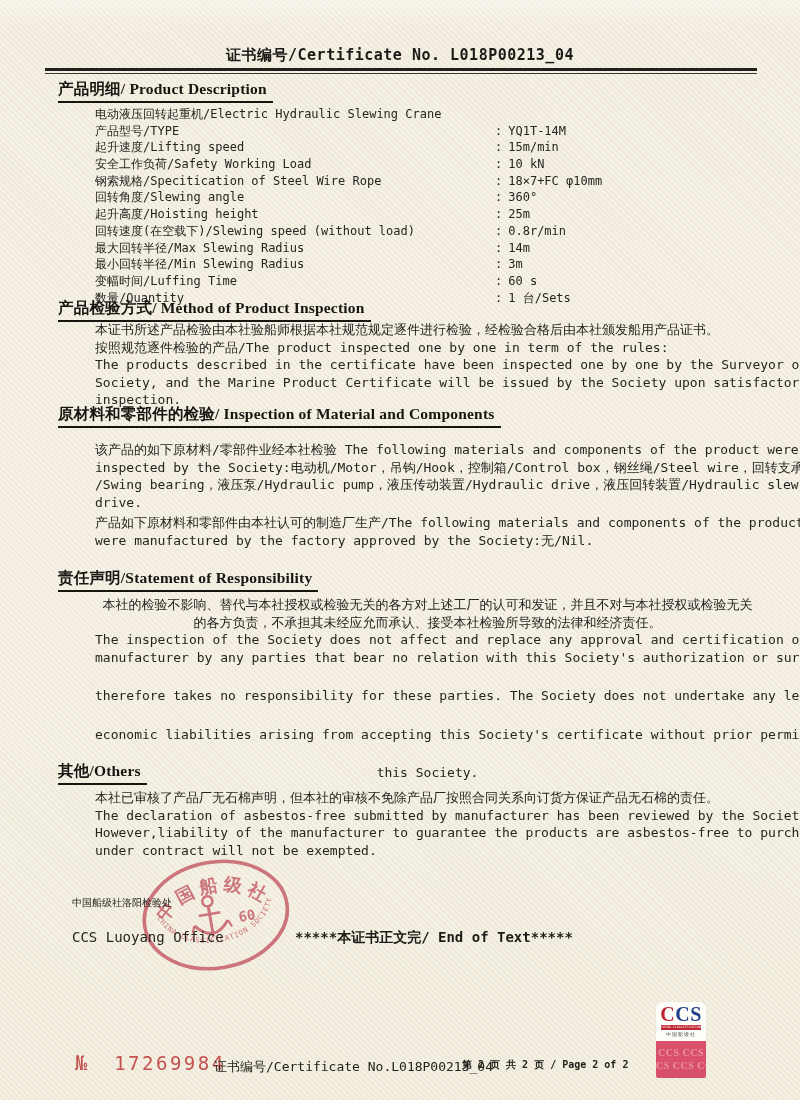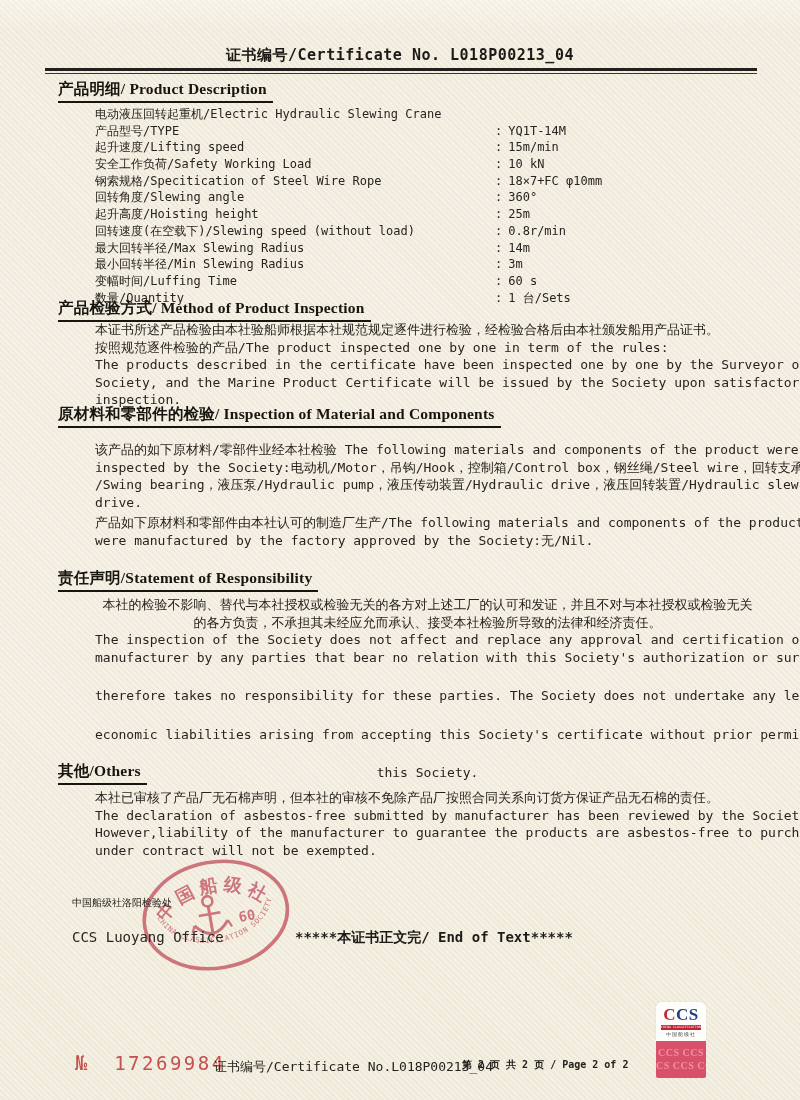--- a/index.html
+++ b/index.html
@@ -51,21 +51,21 @@
     position:absolute;top:856px;left:138px;width:156px;height:120px;
     transform:rotate(-10deg);opacity:0.88;pointer-events:none;
   }
   
   .sticker{position:absolute;top:1002px;left:656px;width:50px;}
   .sticker-top{
     background:#fdfdfa;border-radius:5px 5px 0 0;
     padding:4px 2px 3px 2px;text-align:center;
     box-shadow:0 0 1px rgba(0,0,0,0.2);
   }
-  .ccs-logo{font-family:"Liberation Serif",serif;font-weight:bold;font-size:17px;line-height:17px;letter-spacing:0.5px;}
+  .ccs-logo{font-family:"Liberation Serif",serif;font-weight:bold;font-size:20px;line-height:17px;letter-spacing:0.5px;}
   .ccs-c1{color:#c02535;}
   .ccs-c2{color:#20408c;}
   .sticker-bar{
     background:#c02535;color:#ffffff;font-size:3px;line-height:5px;
     margin:2px 3px 1px 3px;letter-spacing:0.2px;overflow:hidden;white-space:nowrap;
   }
   .sticker-cn{font-size:5px;line-height:7px;color:#444;letter-spacing:1px;}
   .sticker-bottom{
     background:#d8506a;border-radius:0 0 2px 2px;
     color:#eb93a4;font-weight:bold;font-size:10px;line-height:13px;

